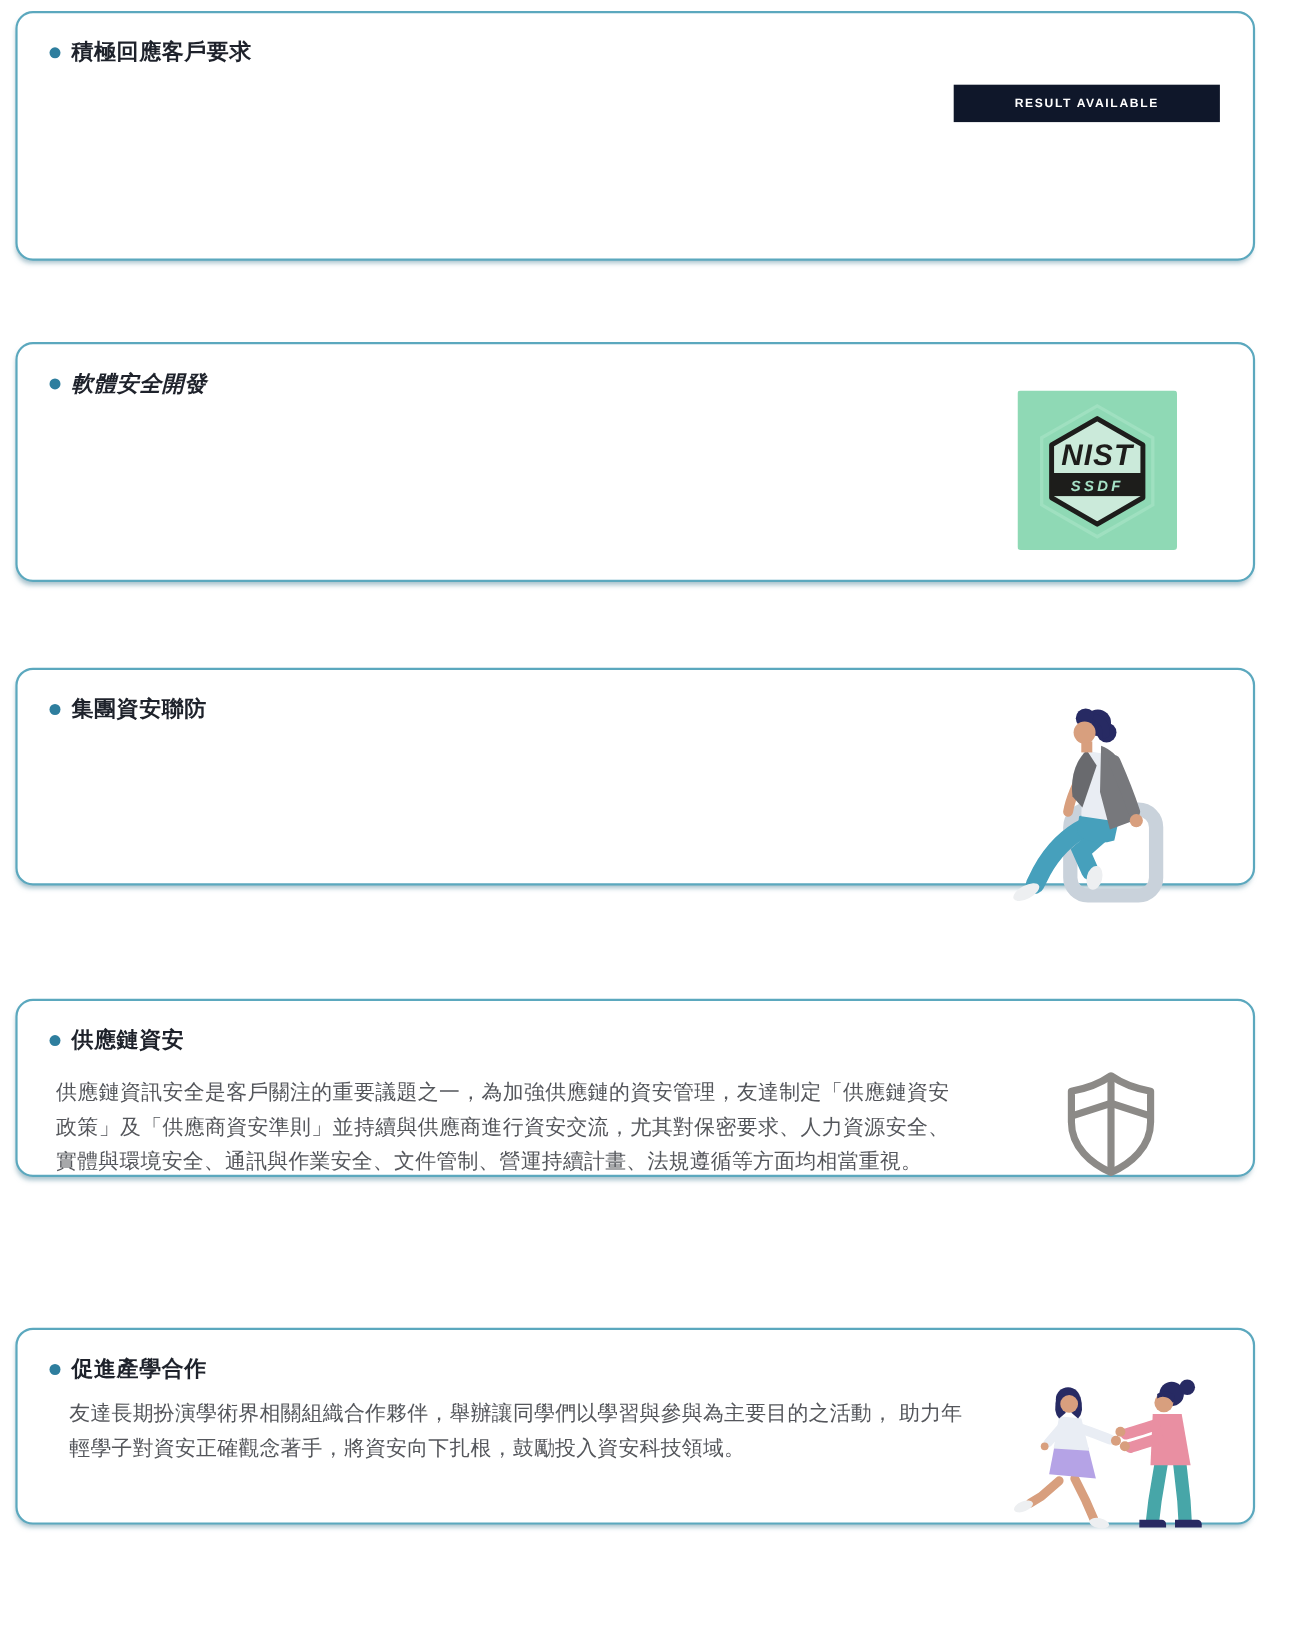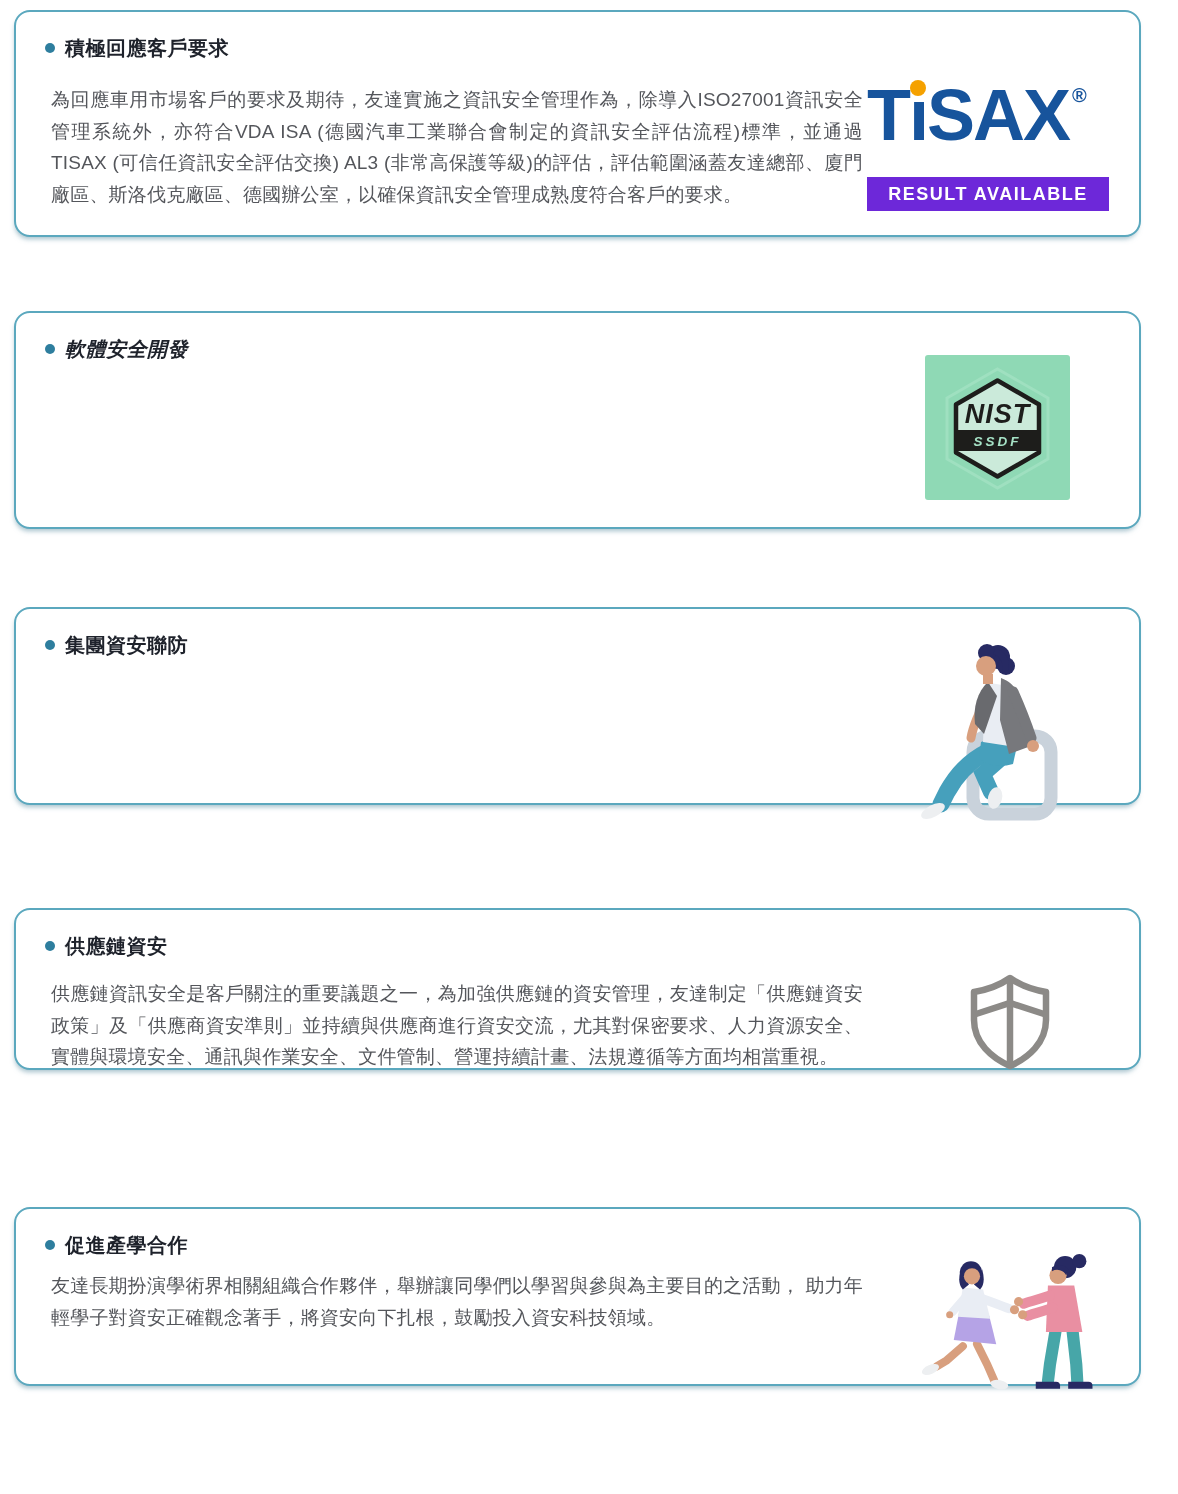--- a/index.html
+++ b/index.html
@@ -29,40 +29,40 @@
   }
   .card-body{
     position:absolute;left:35px;width:812px;margin:0;
     font-size:19px;line-height:31.7px;color:#54565B;letter-spacing:0.2px;
     text-align:justify;
   }
   .card-1 .card-body{top:72px;}
   .card-2 .card-body{top:64px;}
   .card-3 .card-body{top:66px;}
   .card-4 .card-body{top:68px;}
-  .card-5 .card-body{top:61px;}
+  .card-5 .card-body{top:61px;margin-left:12px;}
 
   
   .tisax{position:absolute;left:851px;top:62px;width:242px;}
   .tisax-word{
     font-weight:700;font-size:72px;line-height:82px;color:#17549C;
     letter-spacing:-2px;white-space:nowrap;
   }
   .tisax-i{position:relative;display:inline-block;}
   .tisax-dot{
     position:absolute;left:50%;transform:translateX(-50%);
     top:6px;width:16px;height:16px;border-radius:50%;background:#F5A100;
   }
   .tisax-reg{
     font-size:20px;letter-spacing:0;position:relative;top:-38px;margin-left:3px;font-weight:700;
   }
   .tisax-banner{
-    margin-top:3px;height:34px;background:#6d28d9;color:#ffffff;
+    margin-top:3px;height:34px;background:#0f172a;color:#ffffff;
     display:flex;align-items:center;justify-content:center;
-    font-weight:700;font-size:18px;letter-spacing:1.5px;white-space:nowrap;
+    font-weight:700;font-size:11px;letter-spacing:1.5px;white-space:nowrap;
   }
 
   
   .nist-badge{position:absolute;left:909px;top:42px;width:145px;height:145px;}
 
   
   .sit-illust{position:absolute;left:885px;top:22px;width:165px;height:192px;}
 
   
   .shield{position:absolute;left:950px;top:62px;width:88px;height:99px;}
@@ -71,23 +71,21 @@
   .stu-illust{position:absolute;left:904px;top:42px;width:188px;height:160px;}
 </style>
 </head>
 <body>
 
 <section class="card card-1">
   <div class="card-head">
     <span class="bullet"></span>
     <h2 class="card-title">積極回應客戶要求</h2>
   </div>
-  <p class="card-body">為回應車用市場客戶的要求及期待，友達實施之資訊安全管理作為，除導入ISO27001資訊安全管理系統外，亦符合VDA ISA (德國汽車工業聯合會制定的資訊安全評估流程)標準，並通過TISAX (可信任資訊安全評估交換) AL3 (非常高保護等級)的評估，評估範圍涵蓋友達總部、廈門廠區、斯洛伐克廠區、德國辦公室，以確保資訊安全管理成熟度符合客戶的要求。</p>
   <div class="tisax">
-    <div class="tisax-word"><span>T</span><span class="tisax-i"><span>ı</span><span class="tisax-dot"></span></span><span>SAX</span><span class="tisax-reg">®</span></div>
     <div class="tisax-banner">RESULT AVAILABLE</div>
   </div>
 </section>
 
 <section class="card card-2">
   <div class="card-head">
     <span class="bullet"></span>
     <h2 class="card-title">軟體安全開發</h2>
   </div>
   <svg class="nist-badge" viewBox="0 0 145 145">

